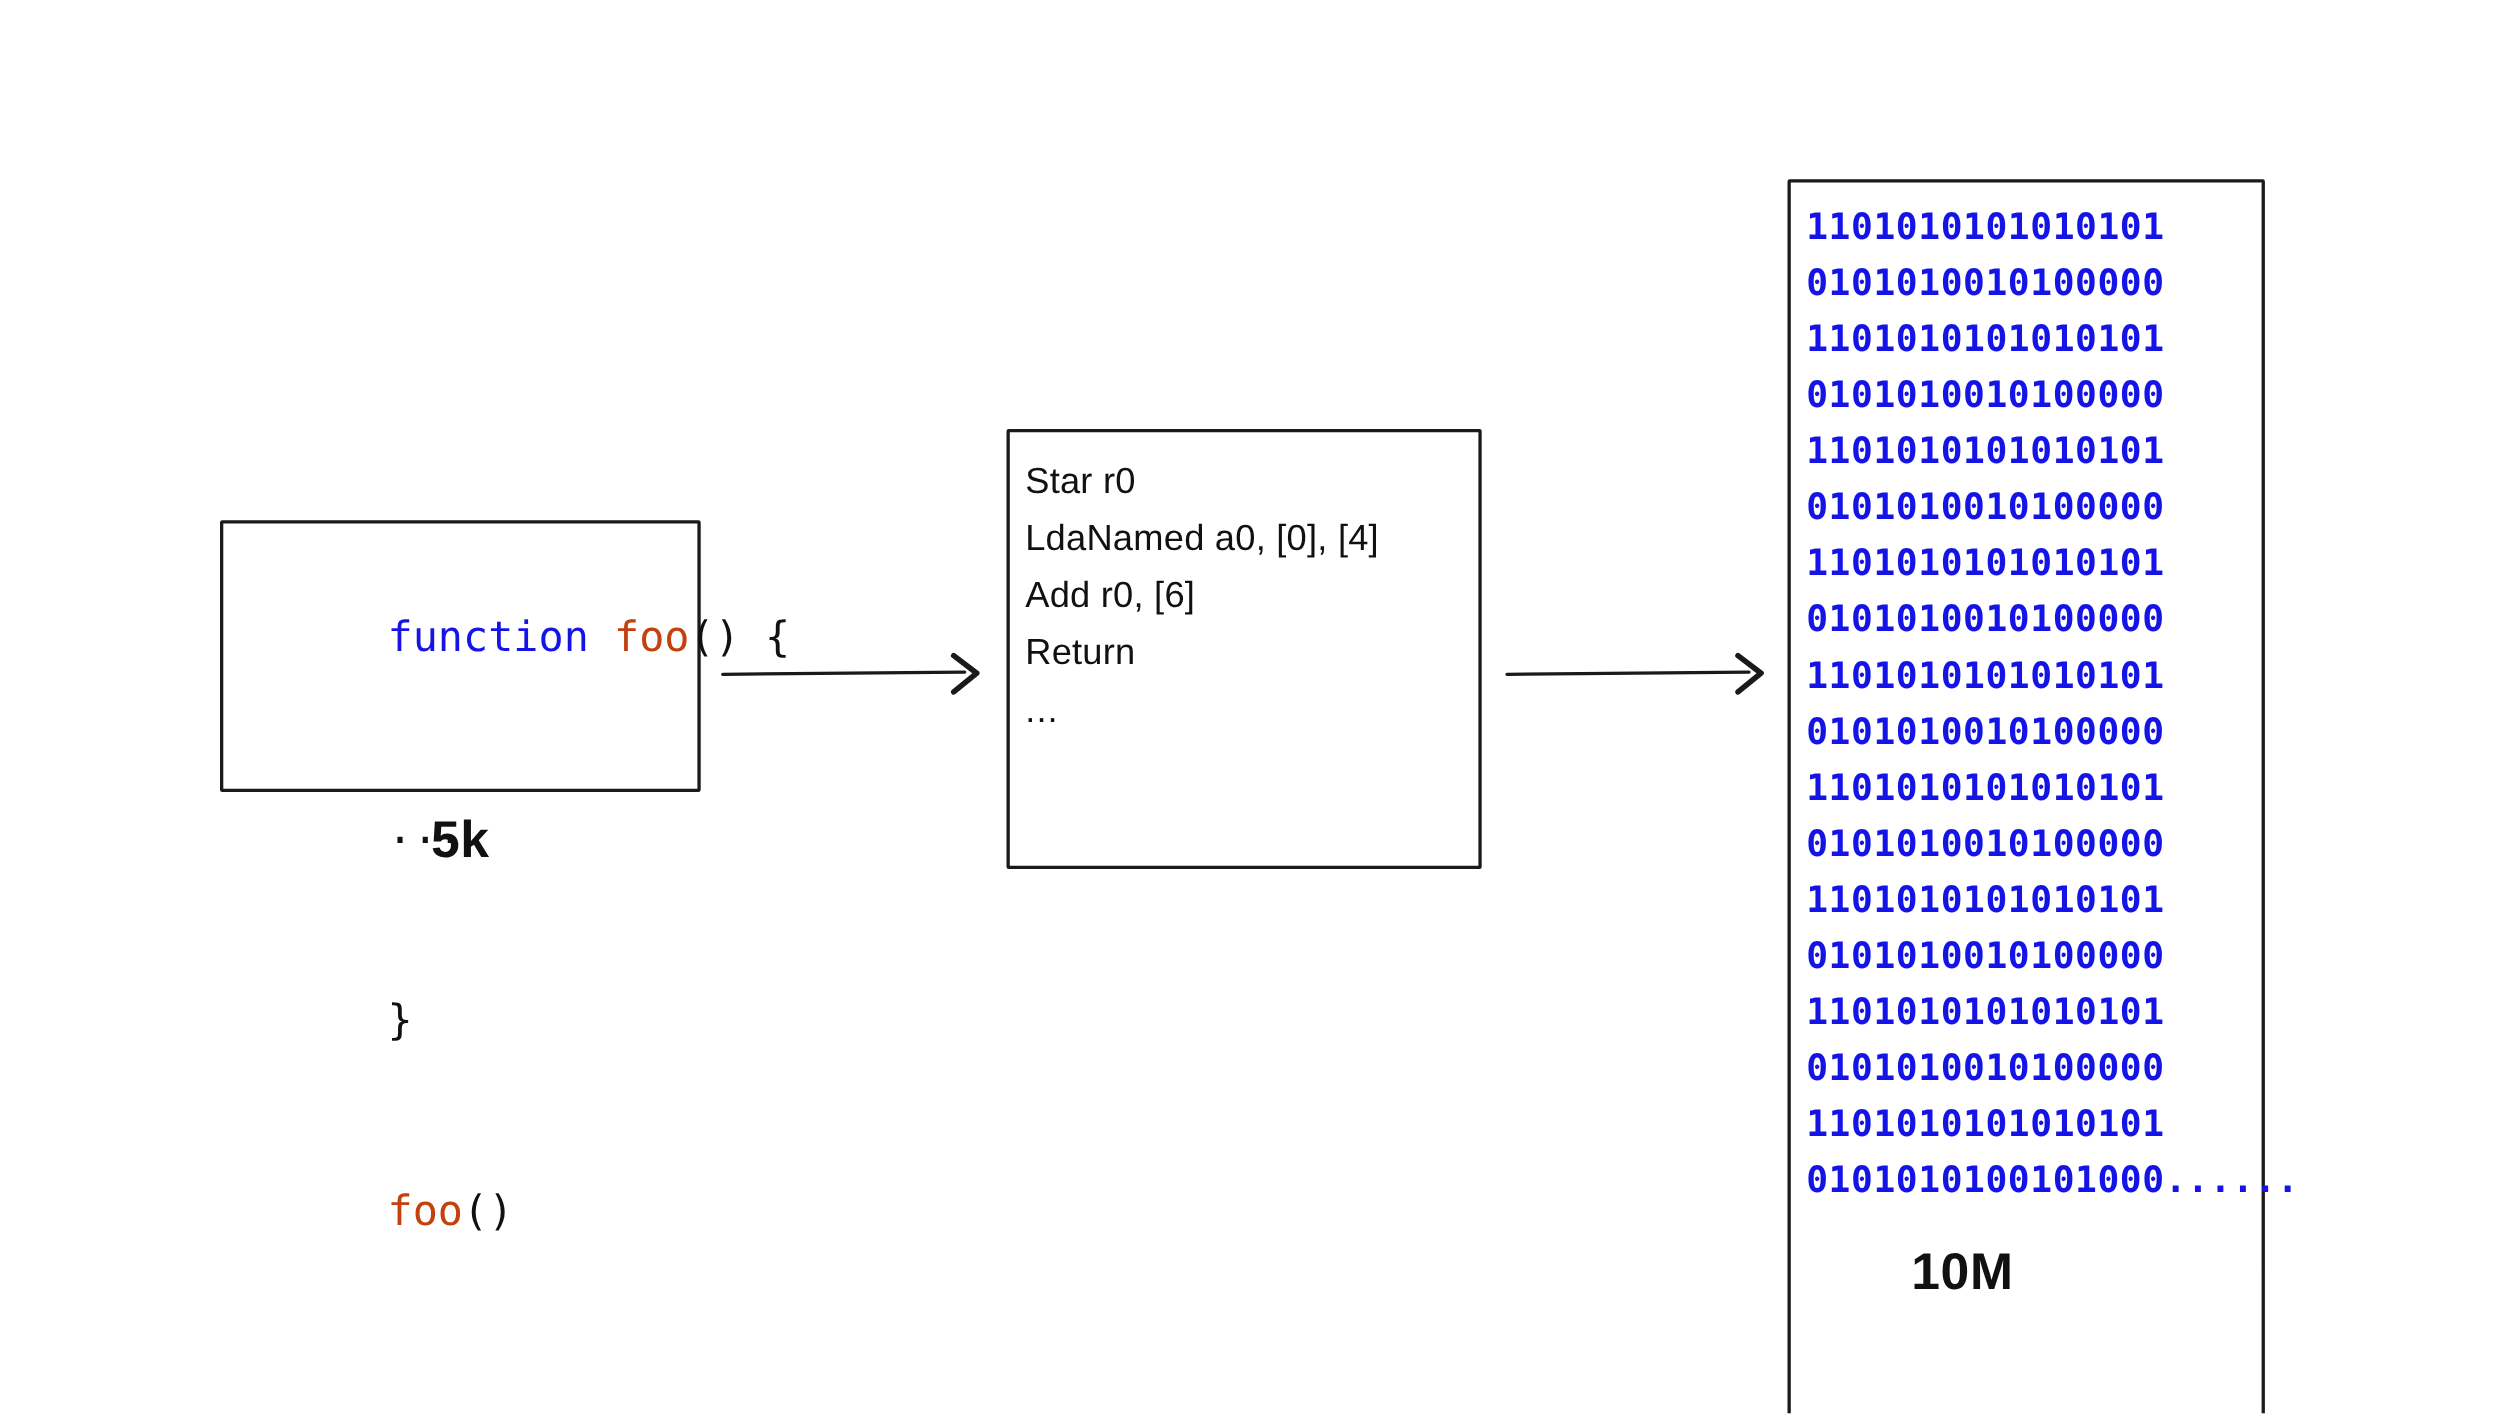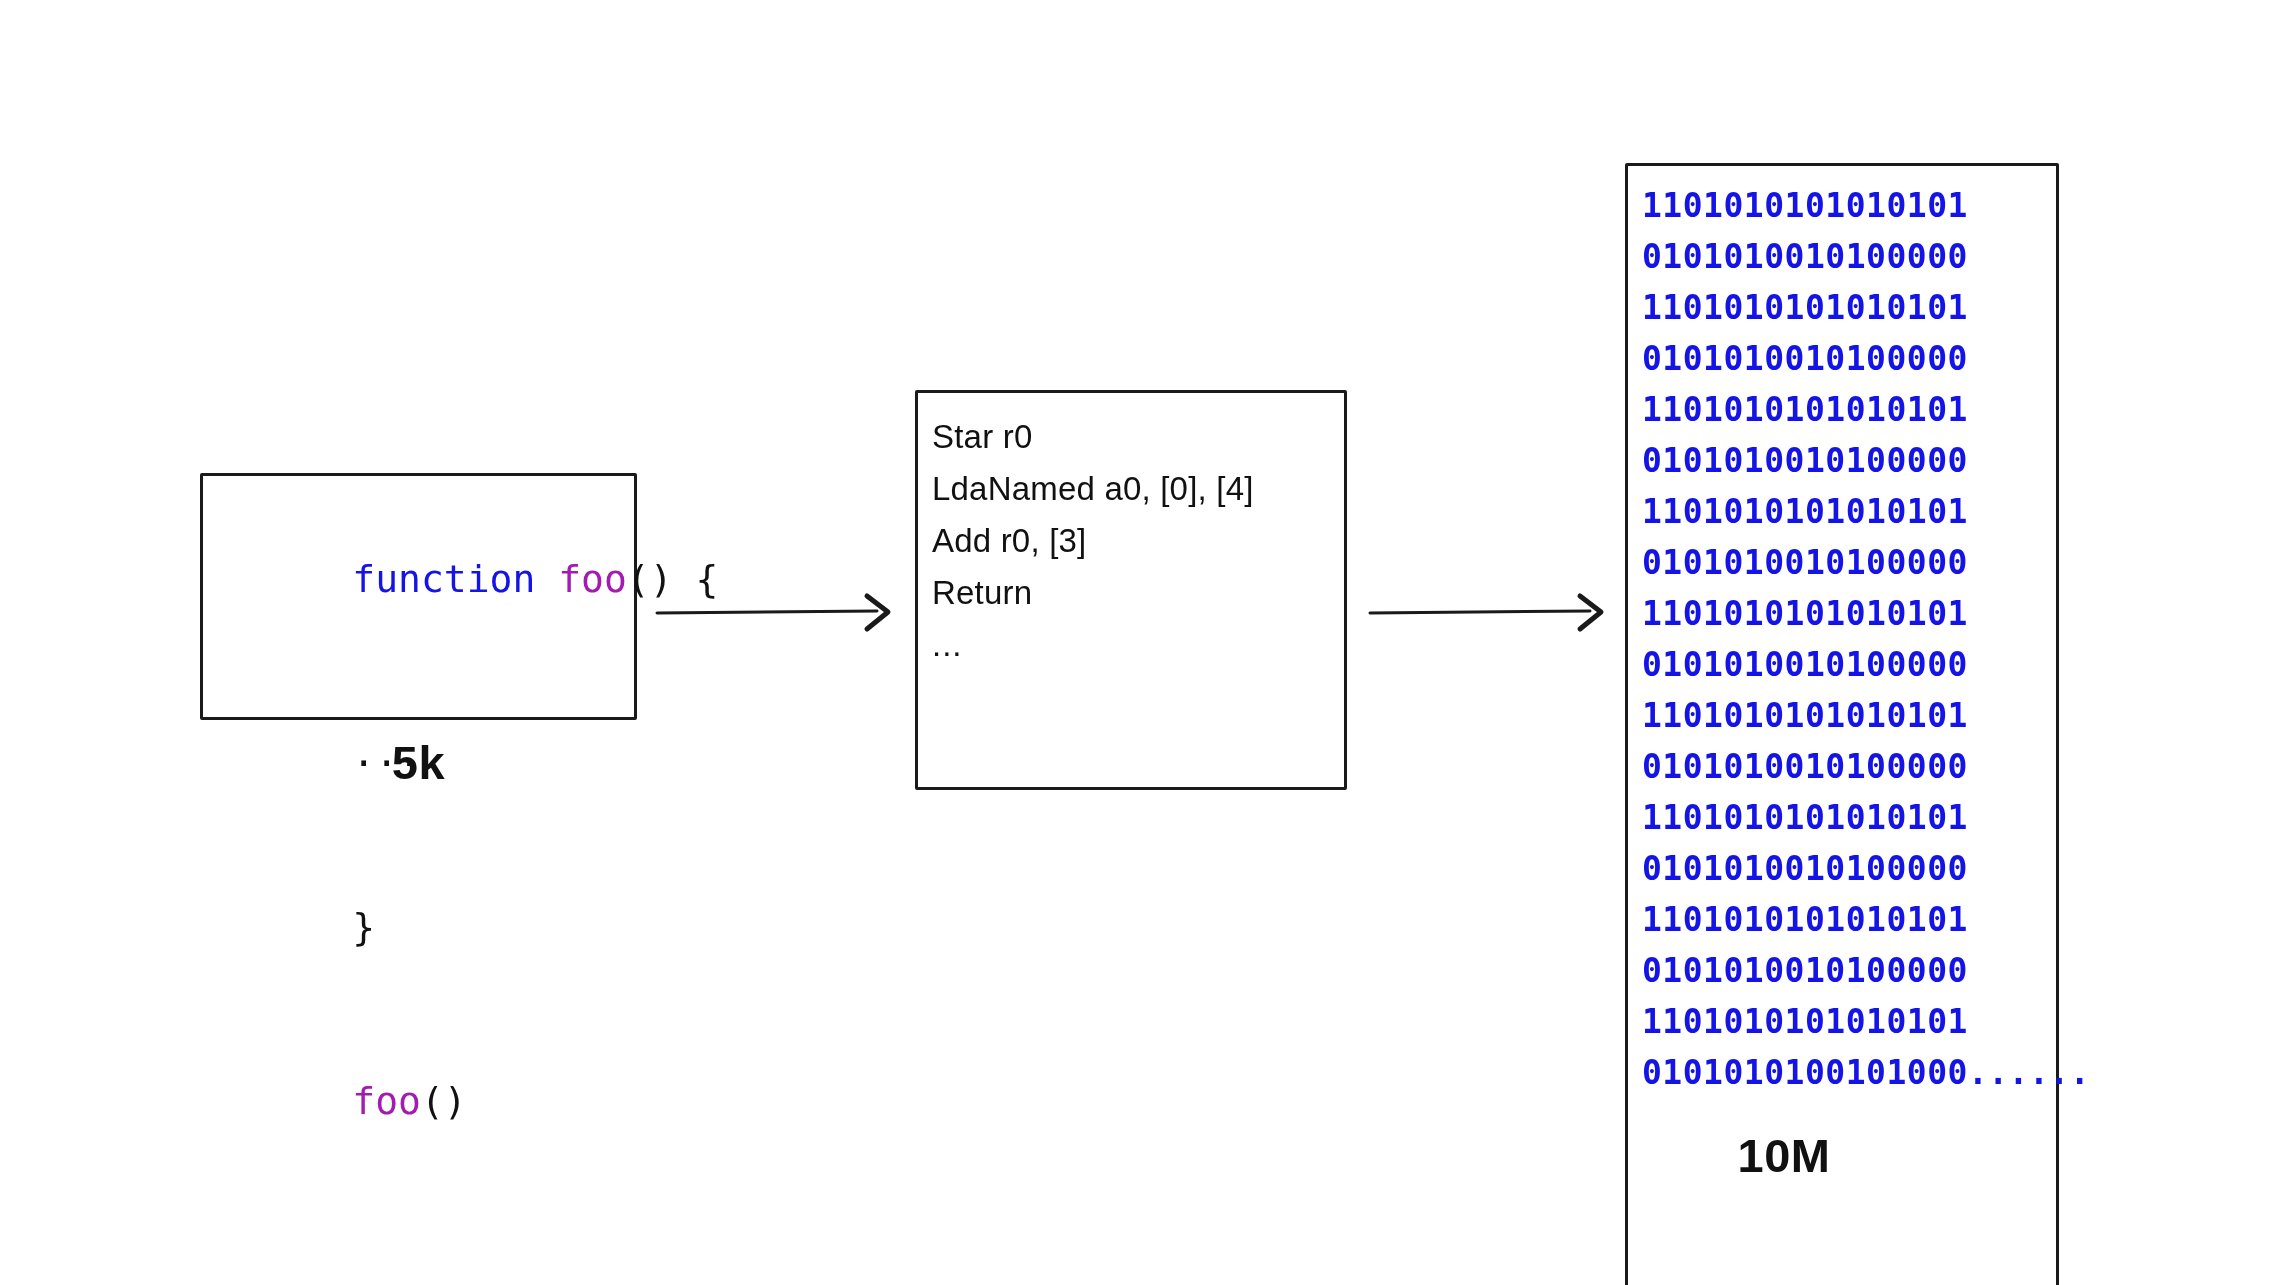--- a/index.html
+++ b/index.html
@@ -37,21 +37,21 @@
   }
   .code-line {
     font-family: "DejaVu Sans Mono", "Liberation Mono", monospace;
     font-size: 38px;
     line-height: 58px;
     color: #111111;
     white-space: pre;
     letter-spacing: 0px;
   }
   .kw   { color: #1414e6; }
-  .fn   { color: #a21caf; }
+  .fn   { color: #c2410c; }
   .pn   { color: #111111; }
 
   
   #bytecode-box {
     left: 915px;
     top: 390px;
     width: 432px;
     height: 400px;
     padding: 18px 0 0 14px;
   }
@@ -136,21 +136,21 @@
   <div class="arrow" id="arrow-1">
     <svg viewBox="0 0 250 44" preserveAspectRatio="none">
       <path d="M2 23 L222 21" stroke="#1a1a1a" stroke-width="3" fill="none" stroke-linecap="round"></path>
       <path d="M212 6 L233 22 L212 39" stroke="#1a1a1a" stroke-width="5" fill="none" stroke-linecap="round" stroke-linejoin="round"></path>
     </svg>
   </div>
 
   <div class="hbox" id="bytecode-box">
     <div class="bc-line">Star r0</div>
     <div class="bc-line">LdaNamed a0, [0], [4]</div>
-    <div class="bc-line">Add r0, [3]</div>
+    <div class="bc-line">Add r0, [6]</div>
     <div class="bc-line">Return</div>
     <div class="bc-ellipsis">...</div>
   </div>
 
   <div class="arrow" id="arrow-2">
     <svg viewBox="0 0 250 44" preserveAspectRatio="none">
       <path d="M2 23 L222 21" stroke="#1a1a1a" stroke-width="3" fill="none" stroke-linecap="round"></path>
       <path d="M212 6 L233 22 L212 39" stroke="#1a1a1a" stroke-width="5" fill="none" stroke-linecap="round" stroke-linejoin="round"></path>
     </svg>
   </div>

